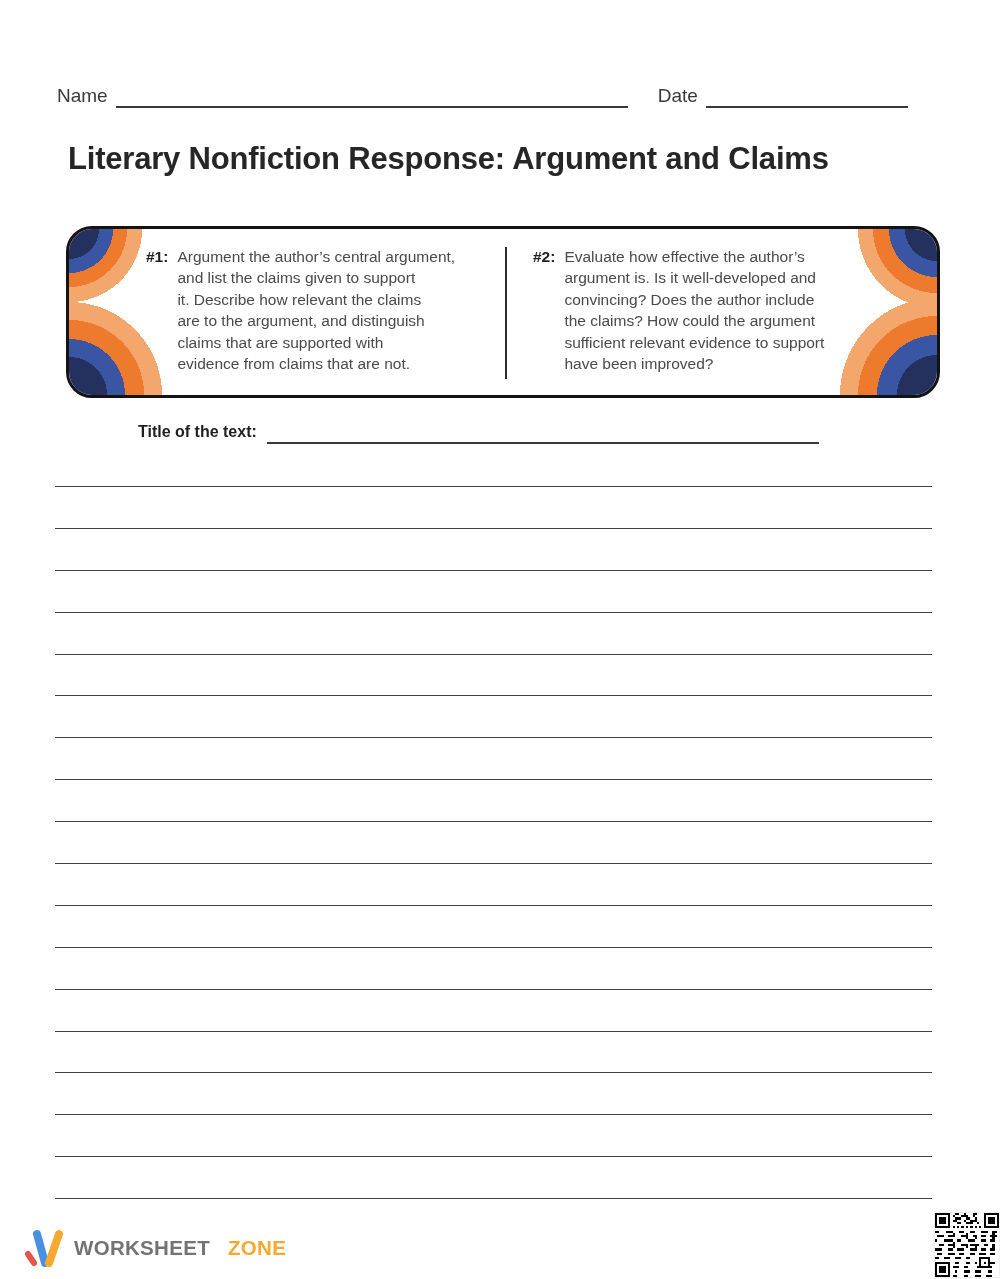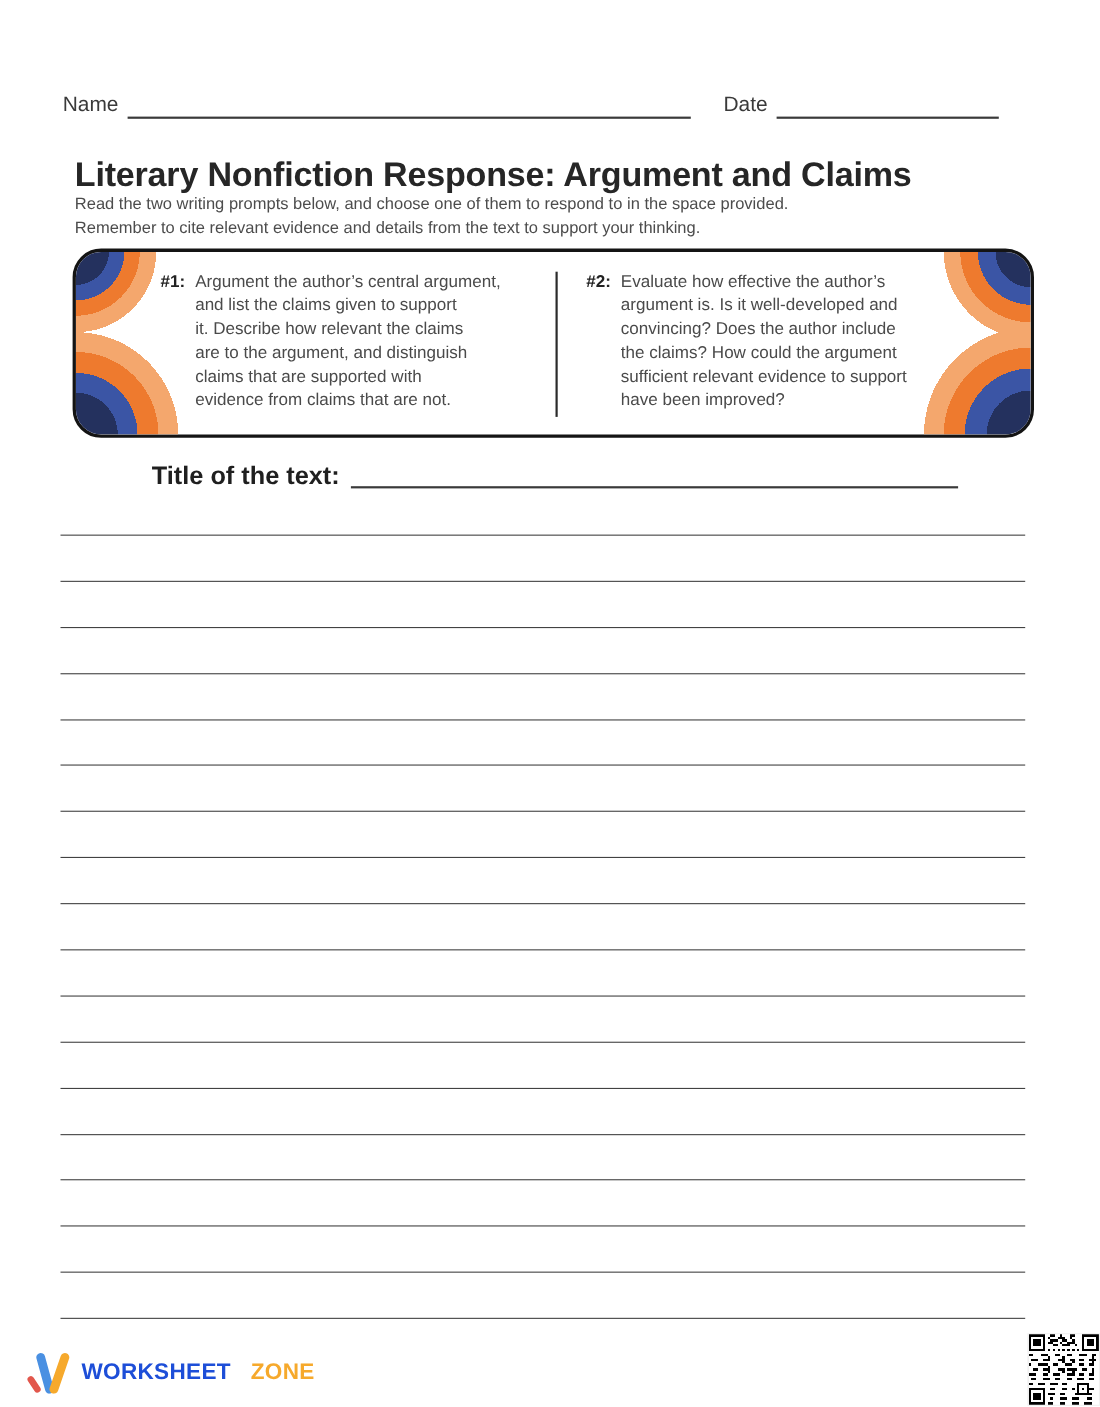--- a/index.html
+++ b/index.html
@@ -39,55 +39,51 @@
   .prompt-1{left:77px;}
   .prompt-2{left:464px;}
   .prompt-num{font-size:15.5px;font-weight:bold;color:#222222;line-height:21.4px;margin-right:9px;white-space:nowrap;}
   .prompt-text{font-size:15.5px;line-height:21.4px;color:#4a4a4a;}
   .prompt-text-1{width:302px;}
   .prompt-text-2{width:300px;}
   .prompt-divider{position:absolute;left:436px;top:18px;width:2px;height:132px;background:#2b2b2b;}
 
   
   .title-field{position:absolute;left:138px;top:420px;display:flex;align-items:flex-end;}
-  .title-field-label{font-size:23px;font-weight:bold;color:#1f1f1f;line-height:24px;white-space:nowrap;}
+  .title-field-label{font-size:16px;font-weight:bold;color:#1f1f1f;line-height:24px;white-space:nowrap;}
   .title-underline{display:inline-block;width:552px;height:22px;margin-left:10px;border-bottom:2px solid #3a3a3a;}
 
   
   .writing-area{position:absolute;left:55px;top:484px;width:877px;}
   .writing-line{height:2px;border-bottom:1.7px solid #424242;margin-bottom:38.9px;}
 
   
   .brand{position:absolute;left:24px;top:1229px;display:flex;align-items:center;}
   .brand-mark{margin-right:8px;}
   .brand-text{font-size:20.5px;font-weight:bold;letter-spacing:0.3px;white-space:nowrap;}
-  .brand-text .blue{color:#1d4ed8;}
+  .brand-text .blue{color:#737373;}
   .brand-text .orange{color:#f6a92c;margin-left:18px;}
   .scan-label{position:absolute;left:604px;top:1244px;width:322px;font-size:22px;color:#1c1c1c;text-align:right;white-space:nowrap;}
   .qr{position:absolute;left:934px;top:1212px;width:66px;height:66px;background:#f1f1f1;padding:1px;box-sizing:border-box;}
 </style>
 </head>
 <body>
 
 <div class="page">
 
   <div class="name-date-row">
     <span class="field-label">Name</span>
     <span class="fill-line name-line"></span>
     <span class="date-spacer"></span>
     <span class="field-label">Date</span>
     <span class="fill-line date-line"></span>
   </div>
 
   <h1 class="page-title">Literary Nonfiction Response: Argument and Claims</h1>
 
-  <div class="instructions">
-      <div>Read the two writing prompts below, and choose one of them to respond to in the space provided.</div>
-      <div>Remember to cite relevant evidence and details from the text to support your thinking.</div>
-    </div>
 
   <section class="prompt-box">
     <div class="corner corner-tl"></div>
     <div class="corner corner-bl"></div>
     <div class="corner corner-tr"></div>
     <div class="corner corner-br"></div>
 
     <div class="prompt prompt-1">
       <span class="prompt-num">#1:</span>
       <div class="prompt-text prompt-text-1">

